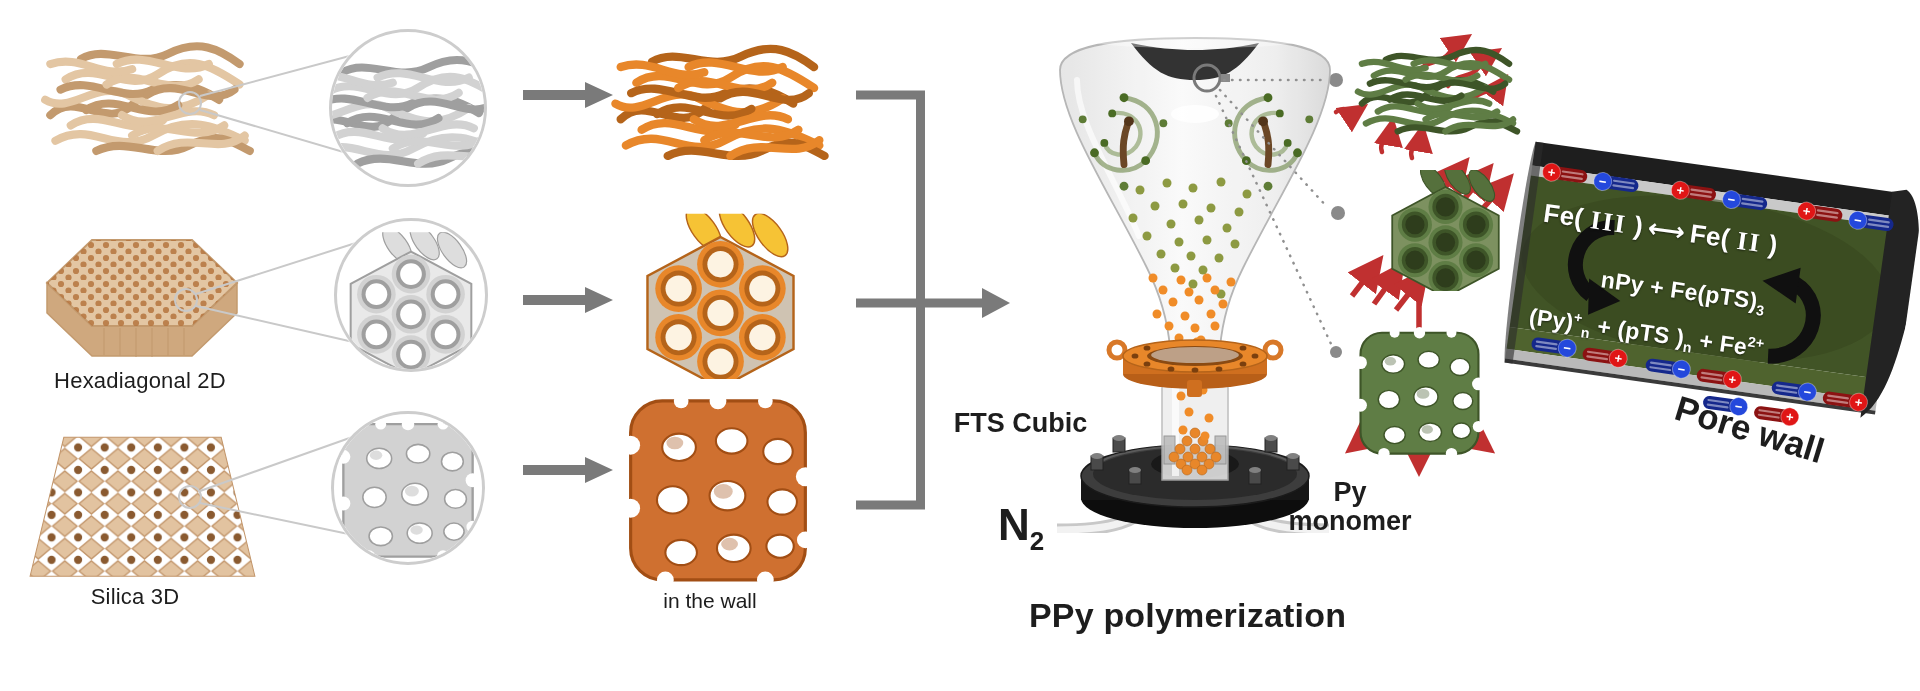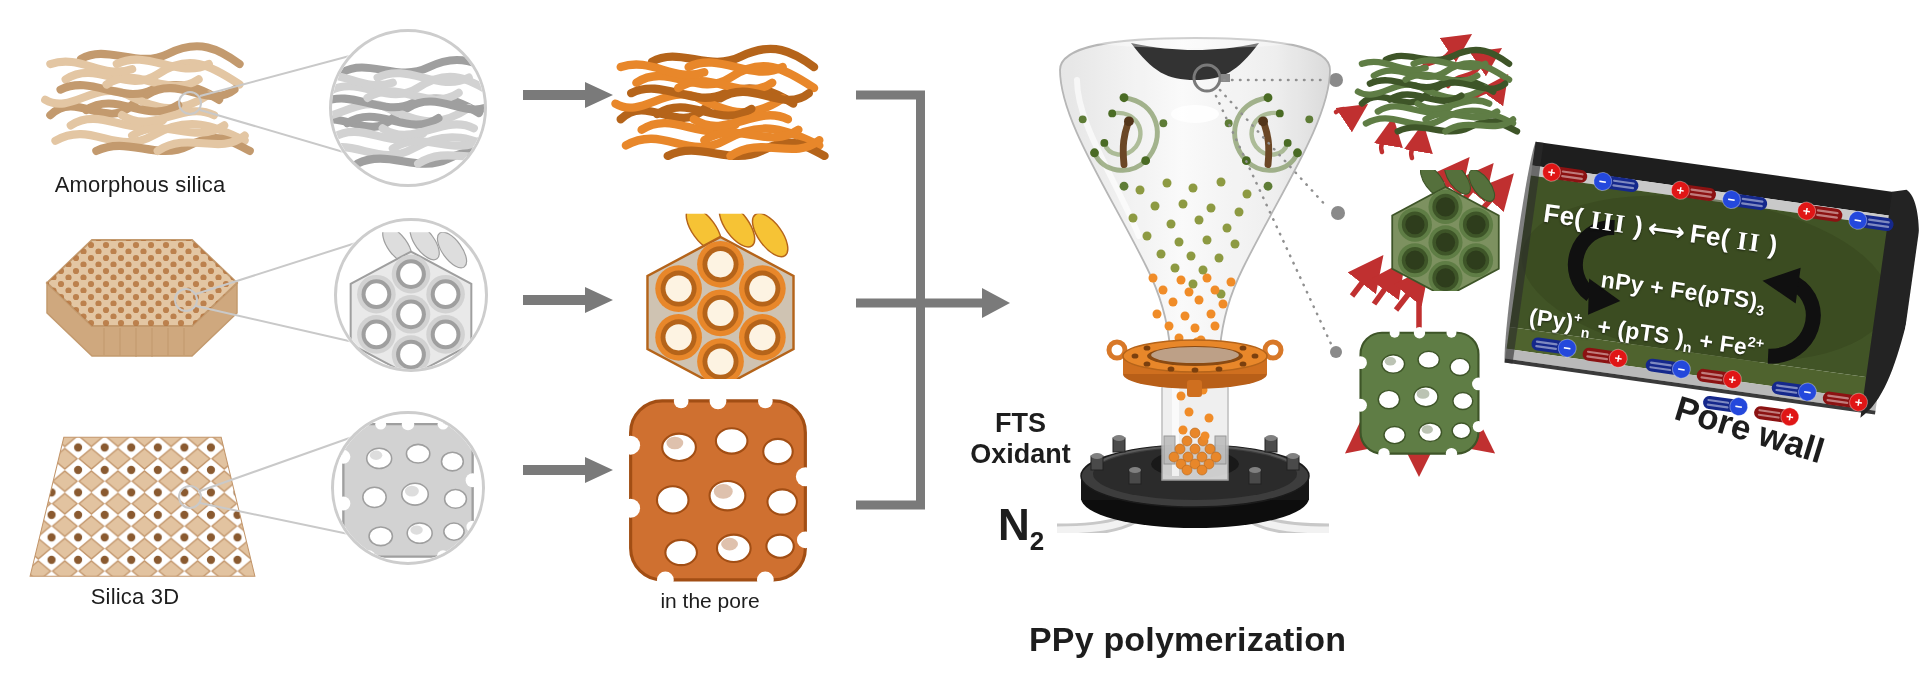--- a/index.html
+++ b/index.html
@@ -22,21 +22,21 @@
   .magnifier svg{width:100%;height:100%;}
 
   .lbl{position:absolute;color:#1d1d1d;text-align:center;z-index:8;}
   .lbl-template{font-size:22px;letter-spacing:.2px;}
   .lbl-caption{font-size:21px;line-height:26px;}
   .b{font-weight:bold;}
   .fts{font-size:27px;}
   .n2{font-size:44px;white-space:nowrap;}
   .n2 sub{font-size:26px;}
   .py{font-size:27px;line-height:29px;}
-  .ppy{font-size:34px;letter-spacing:.2px;margin-top:24px;}
+  .ppy{font-size:34px;letter-spacing:.2px;}
   .porewall-label{font-size:35px;transform:rotate(17deg);transform-origin:left top;white-space:nowrap;}
 
   .porewall-rot{position:absolute;left:1533px;top:103px;width:400px;height:340px;
                 transform:rotate(8deg);transform-origin:0 0;z-index:2;}
   .eq{position:absolute;color:#fff;font-weight:bold;white-space:nowrap;
       text-shadow:0 1px 2px rgba(0,0,0,.55);letter-spacing:.3px;}
   .eq1{left:26px;top:92px;font-size:26px;}
   .eq2{left:92px;top:152px;font-size:23px;}
   .eq3{left:26px;top:198px;font-size:23px;}
   .roman{font-family:"Liberation Serif",serif;letter-spacing:2px;font-weight:600;}
@@ -625,29 +625,33 @@
   </g>
   <polygon points="982,288 1010,303 982,318" fill="#7a7a7a"></polygon>
 
   <g stroke="#909090" stroke-width="2.5" stroke-linecap="round" stroke-dasharray="0.5 7.5" fill="none">
     <line x1="1224" y1="80" x2="1324" y2="80"></line>
     <line x1="1220" y1="90" x2="1328" y2="208"></line>
     <line x1="1216" y1="96" x2="1332" y2="346"></line>
   </g>
 </svg>
 
-<div class="lbl lbl-template" style="left:30px;top:172px;width:220px">Amorphous silica</div>
+<div class="lbl lbl-template" style="left:30px;top:368px;width:220px">Hexadiagonal 2D</div>
 <div class="lbl lbl-template" style="left:35px;top:584px;width:200px">Silica 3D</div>
 
 <div class="lbl lbl-caption" style="left:570px;top:588px;width:280px">
-  <div>in the pore</div>
-</div>
-
-<div class="lbl b fts" style="left:948px;top:408px;width:145px">FTS Oxidant</div>
+  <div>in the wall</div>
+</div>
+
+<div class="lbl b fts" style="left:948px;top:408px;width:145px">FTS Cubic</div>
 
 <div class="lbl b n2" style="left:998px;top:500px"><span>N</span><sub>2</sub></div>
 
+<div class="lbl b py" style="left:1270px;top:478px;width:160px">
+  <div>Py</div>
+  <div>monomer</div>
+</div>
 
 <div class="lbl b ppy" style="left:1015px;top:596px;width:345px">PPy polymerization</div>
 
 <div class="lbl b porewall-label" style="left:1682px;top:388px">Pore wall</div>
 
 </div>
 
 </body></html>

